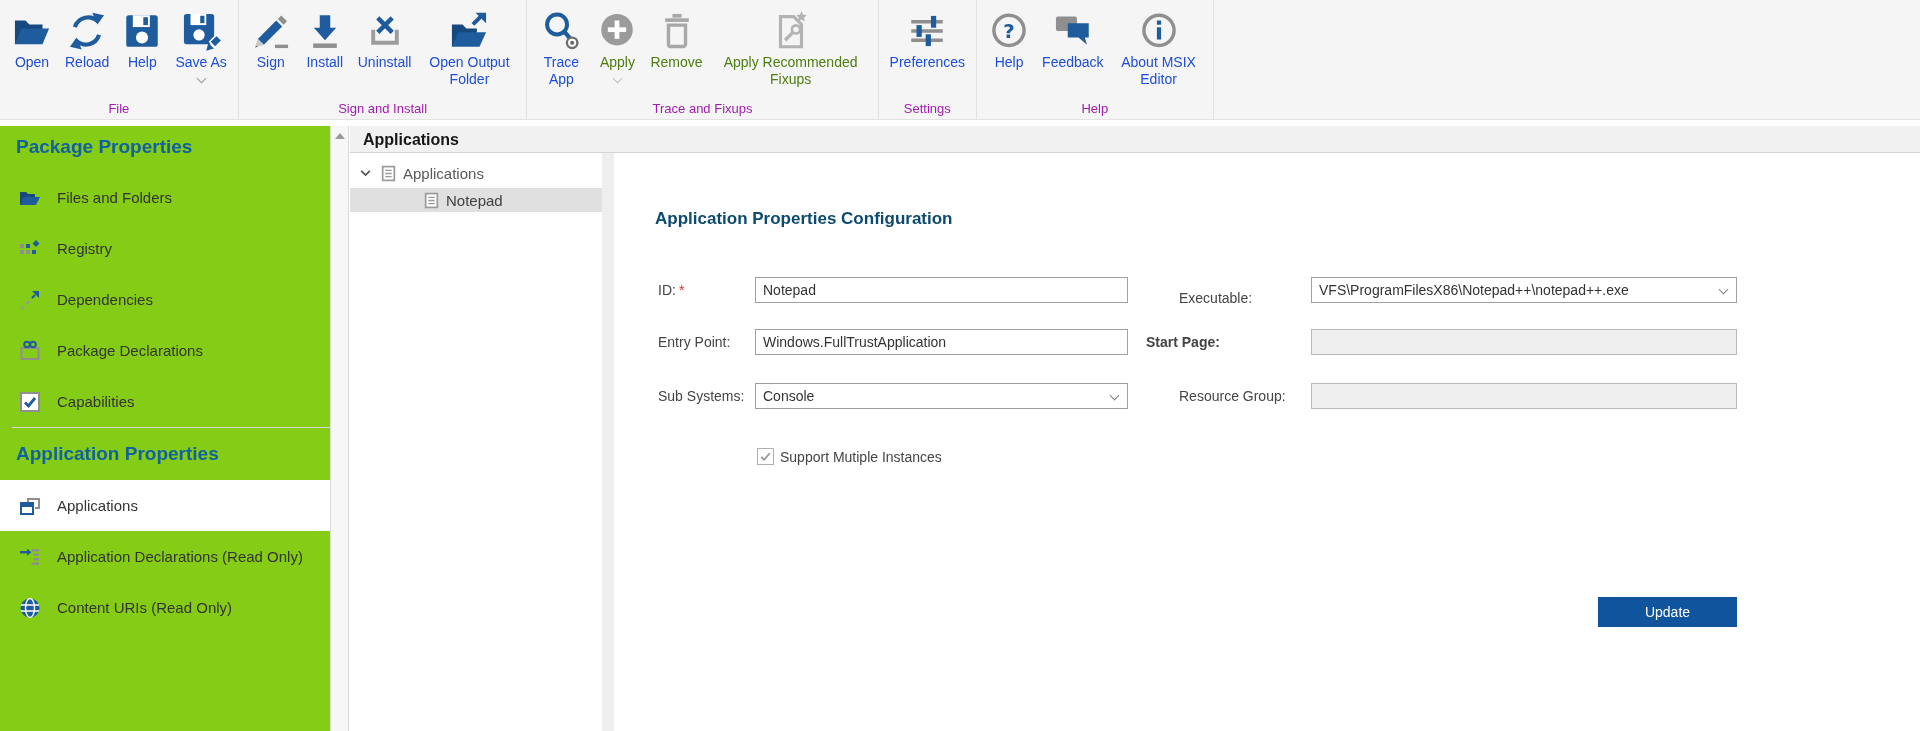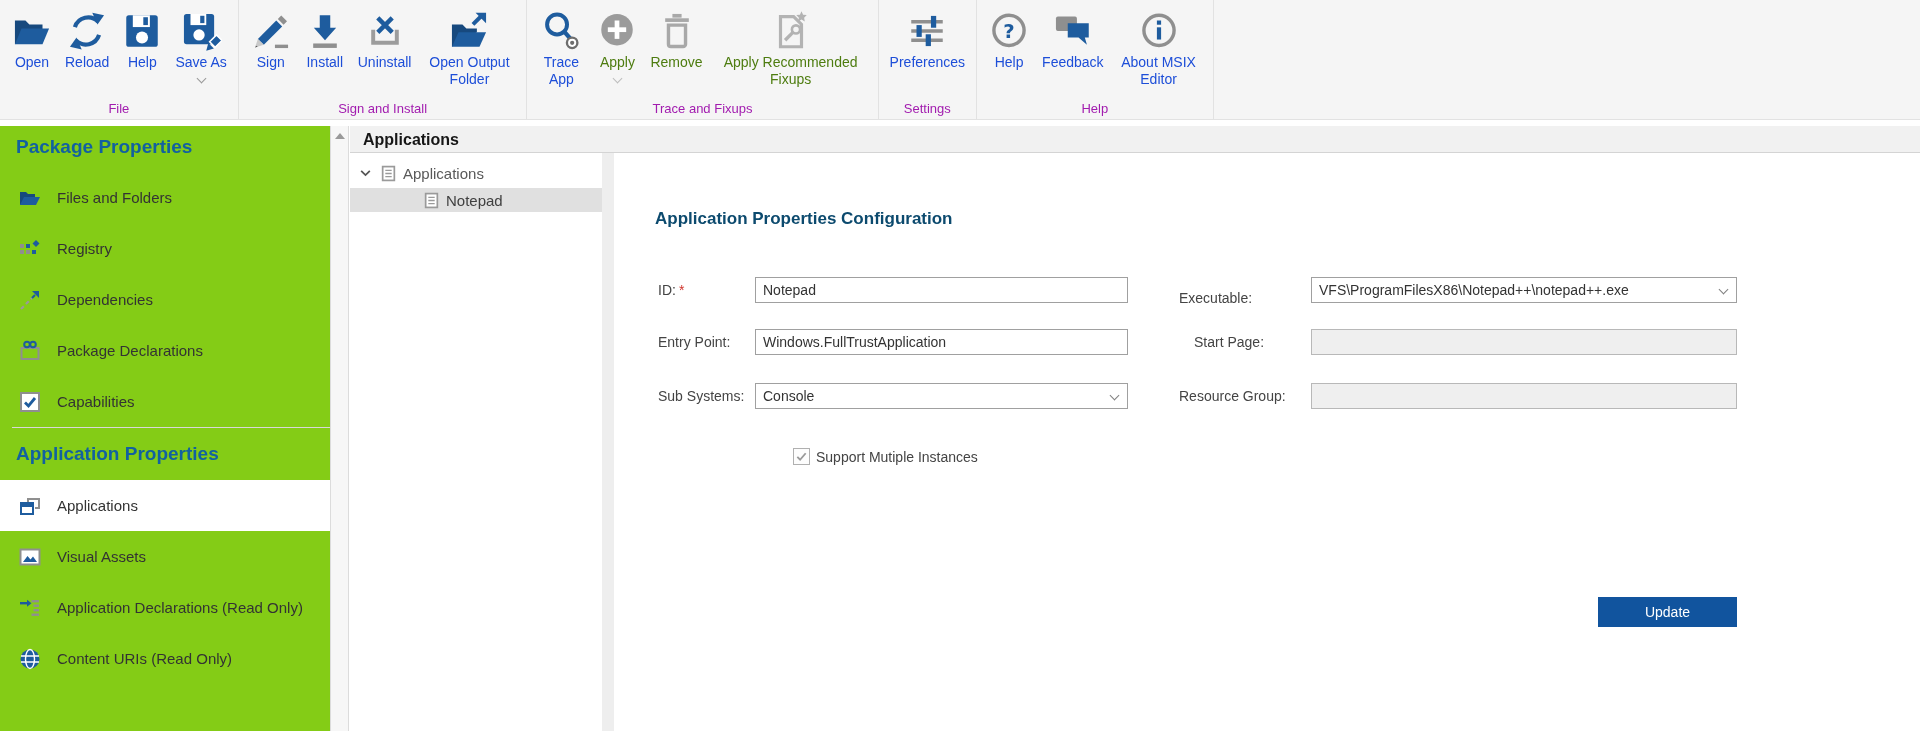--- a/index.html
+++ b/index.html
@@ -362,29 +362,20 @@
             <path d="M10 14 V5 h11 v9 h-4" fill="none" stroke="#8f8f8f" stroke-width="2"></path>
             <rect x="3" y="9" width="12" height="11" fill="#fff" stroke="#1e5c9e" stroke-width="2"></rect>
             <rect x="3" y="9" width="12" height="4" fill="#1e5c9e"></rect>
           </svg>
         </span>
       <span class="sb-label">Applications</span>
     </div>
     <div class="sb-item">
       <span class="sb-icon">
           <svg viewBox="0 0 24 24">
-            <rect x="2.5" y="4.5" width="19" height="15" fill="#fff" stroke="#8f8f8f" stroke-width="2"></rect>
-            <path d="M5 17 l4.5 -6 3 3.5 2.5 -3 4 5.5 z" fill="#1e5c9e"></path>
-          </svg>
-        </span>
-      <span class="sb-label">Visual Assets</span>
-    </div>
-    <div class="sb-item">
-      <span class="sb-icon">
-          <svg viewBox="0 0 24 24">
             <path d="M2 7.2 h8" stroke="#1e5c9e" stroke-width="2.4"></path>
             <path d="M9 3.7 l4.5 3.5 -4.5 3.5 z" fill="#1e5c9e"></path>
             <g fill="#8f8f8f">
               <rect x="13.5" y="4" width="7.5" height="2.4"></rect>
               <rect x="15.5" y="8.5" width="5.5" height="2.4"></rect>
               <rect x="15.5" y="13" width="5.5" height="2.4"></rect>
               <rect x="13.5" y="17.5" width="7.5" height="2.4"></rect>
             </g>
           </svg>
         </span>
@@ -451,33 +442,33 @@
 
   <div class="flabel" style="left:565px; top:124px;margin-top:8px;">Executable:</div>
   <div class="combo" style="left:697px; top:124px; width:426px;">
     <span class="combo-text">VFS\ProgramFilesX86\Notepad++\notepad++.exe</span>
     <span class="combo-chev"></span>
   </div>
 
   <div class="flabel" style="left:44px; top:176px;">Entry Point:</div>
   <input class="finput" style="left: 141px; top: 176px; width: 373px;" value="Windows.FullTrustApplication">
 
-  <div class="flabel" style="left:580px; top:176px;">Start Page:</div>
+  <div class="flabel" style="left:532px; top:176px;font-weight:bold;">Start Page:</div>
   <input class="finput" style="left: 697px; top: 176px; width: 426px;" disabled="" value="">
 
   <div class="flabel" style="left:44px; top:230px;">Sub Systems:</div>
   <div class="combo" style="left:141px; top:230px; width:373px;">
     <span class="combo-text">Console</span>
     <span class="combo-chev"></span>
   </div>
 
   <div class="flabel" style="left:565px; top:230px;">Resource Group:</div>
   <input class="finput" style="left: 697px; top: 230px; width: 426px;" disabled="" value="">
 
-  <div class="cb-row" style="left:143px; top:295px;margin-left:36px;">
+  <div class="cb-row" style="left:143px; top:295px;">
     <span class="cb-box">
         <svg viewBox="0 0 14 14">
           <path d="M2.5 7.5 l3 3 L11.5 3.5" fill="none" stroke="#9a9a9a" stroke-width="2"></path>
         </svg>
       </span>
     <span class="cb-label">Support Mutiple Instances</span>
   </div>
 
   <div class="update-btn">Update</div>
 </div>

